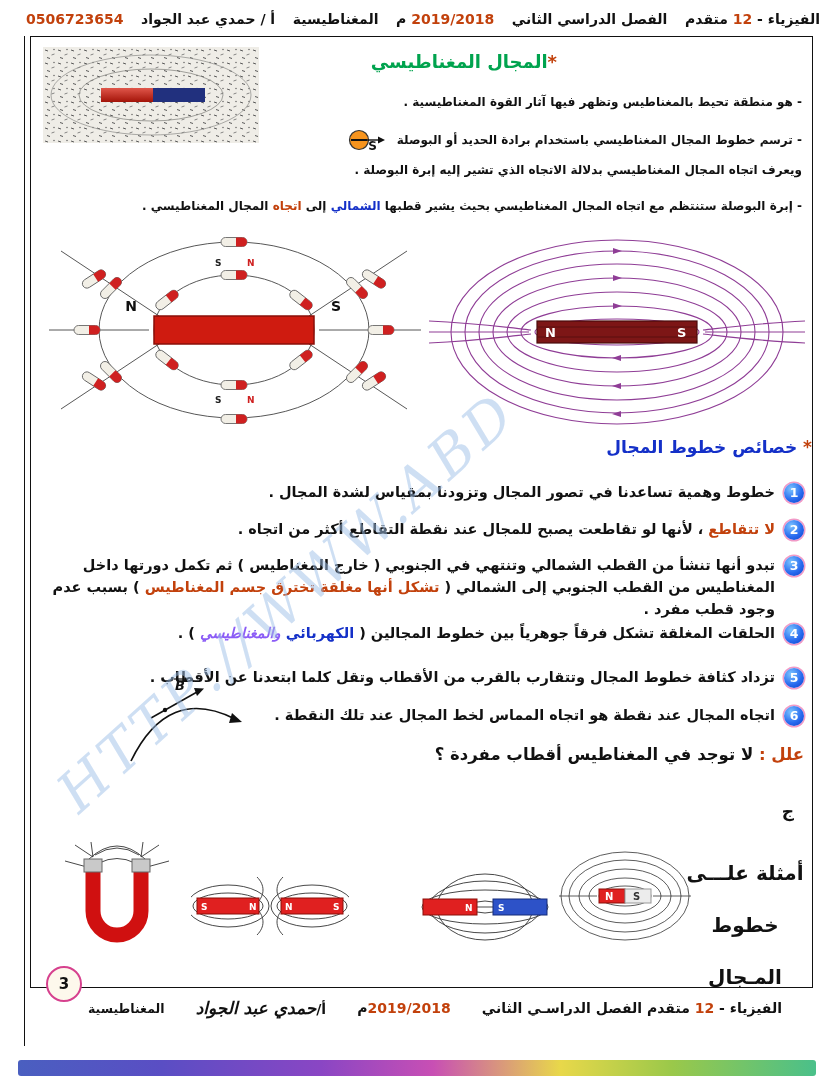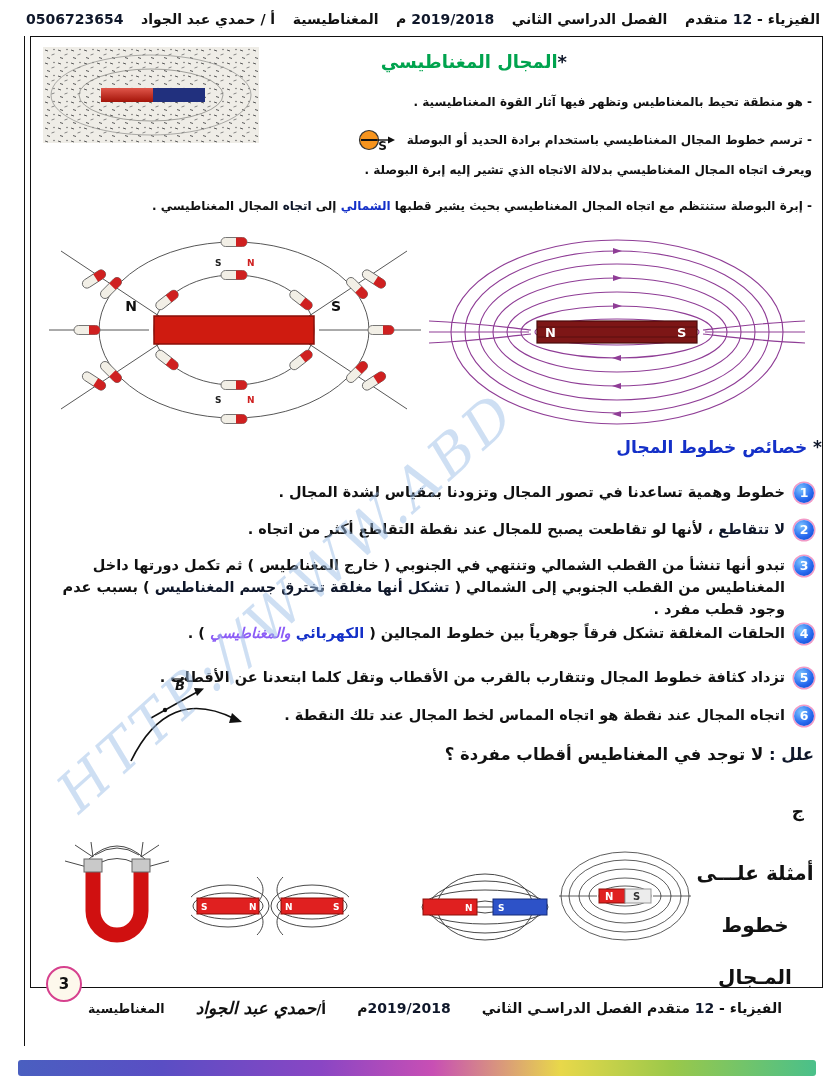--- a/index.html
+++ b/index.html
@@ -1,27 +1,27 @@
 <!DOCTYPE html>
 <html lang="ar"><head>
 <meta charset="utf-8">
 <style>
   html,body{margin:0;padding:0;}
   body{width:834px;height:1080px;position:relative;overflow:hidden;background:#ffffff;
        font-family:"DejaVu Sans",sans-serif;color:#111;}
   .abs{position:absolute;}
-  .red{color:#0f172a;}
+  .red{color:#c2410c;}
   .blue{color:#1430c8;}
   .green{color:#00a34e;}
   .mag{color:#8b5cf6;font-style:italic;}
   
   .hdr{top:6px;left:26px;right:14px;height:26px;display:flex;direction:rtl;
        justify-content:space-between;align-items:center;font-size:14px;font-weight:bold;}
   
-  .frame{top:36px;left:30px;width:781px;height:950px;border:1.3px solid #111;padding-left:10px;}
+  .frame{top:36px;left:30px;width:781px;height:950px;border:1.3px solid #111;}
   .dline{top:36px;left:24px;height:1010px;width:0;border-left:1.2px solid #111;}
   
   .line{font-size:12px;font-weight:bold;direction:rtl;text-align:right;white-space:nowrap;}
   .title{font-size:18px;font-weight:bold;direction:rtl;white-space:nowrap;}
   .ptitle{font-size:17px;font-weight:bold;direction:rtl;text-align:right;}
   .item{display:flex;direction:rtl;align-items:flex-start;gap:9px;
         font-size:14.5px;font-weight:bold;line-height:1.5;text-align:right;}
   .badge{width:20px;height:20px;border-radius:50%;flex:none;margin-top:1px;
          background:radial-gradient(circle at 35% 30%,#7cc4ff,#2a6df0 55%,#0a3bc8);
          color:#fff;display:inline-flex;align-items:center;justify-content:center;

